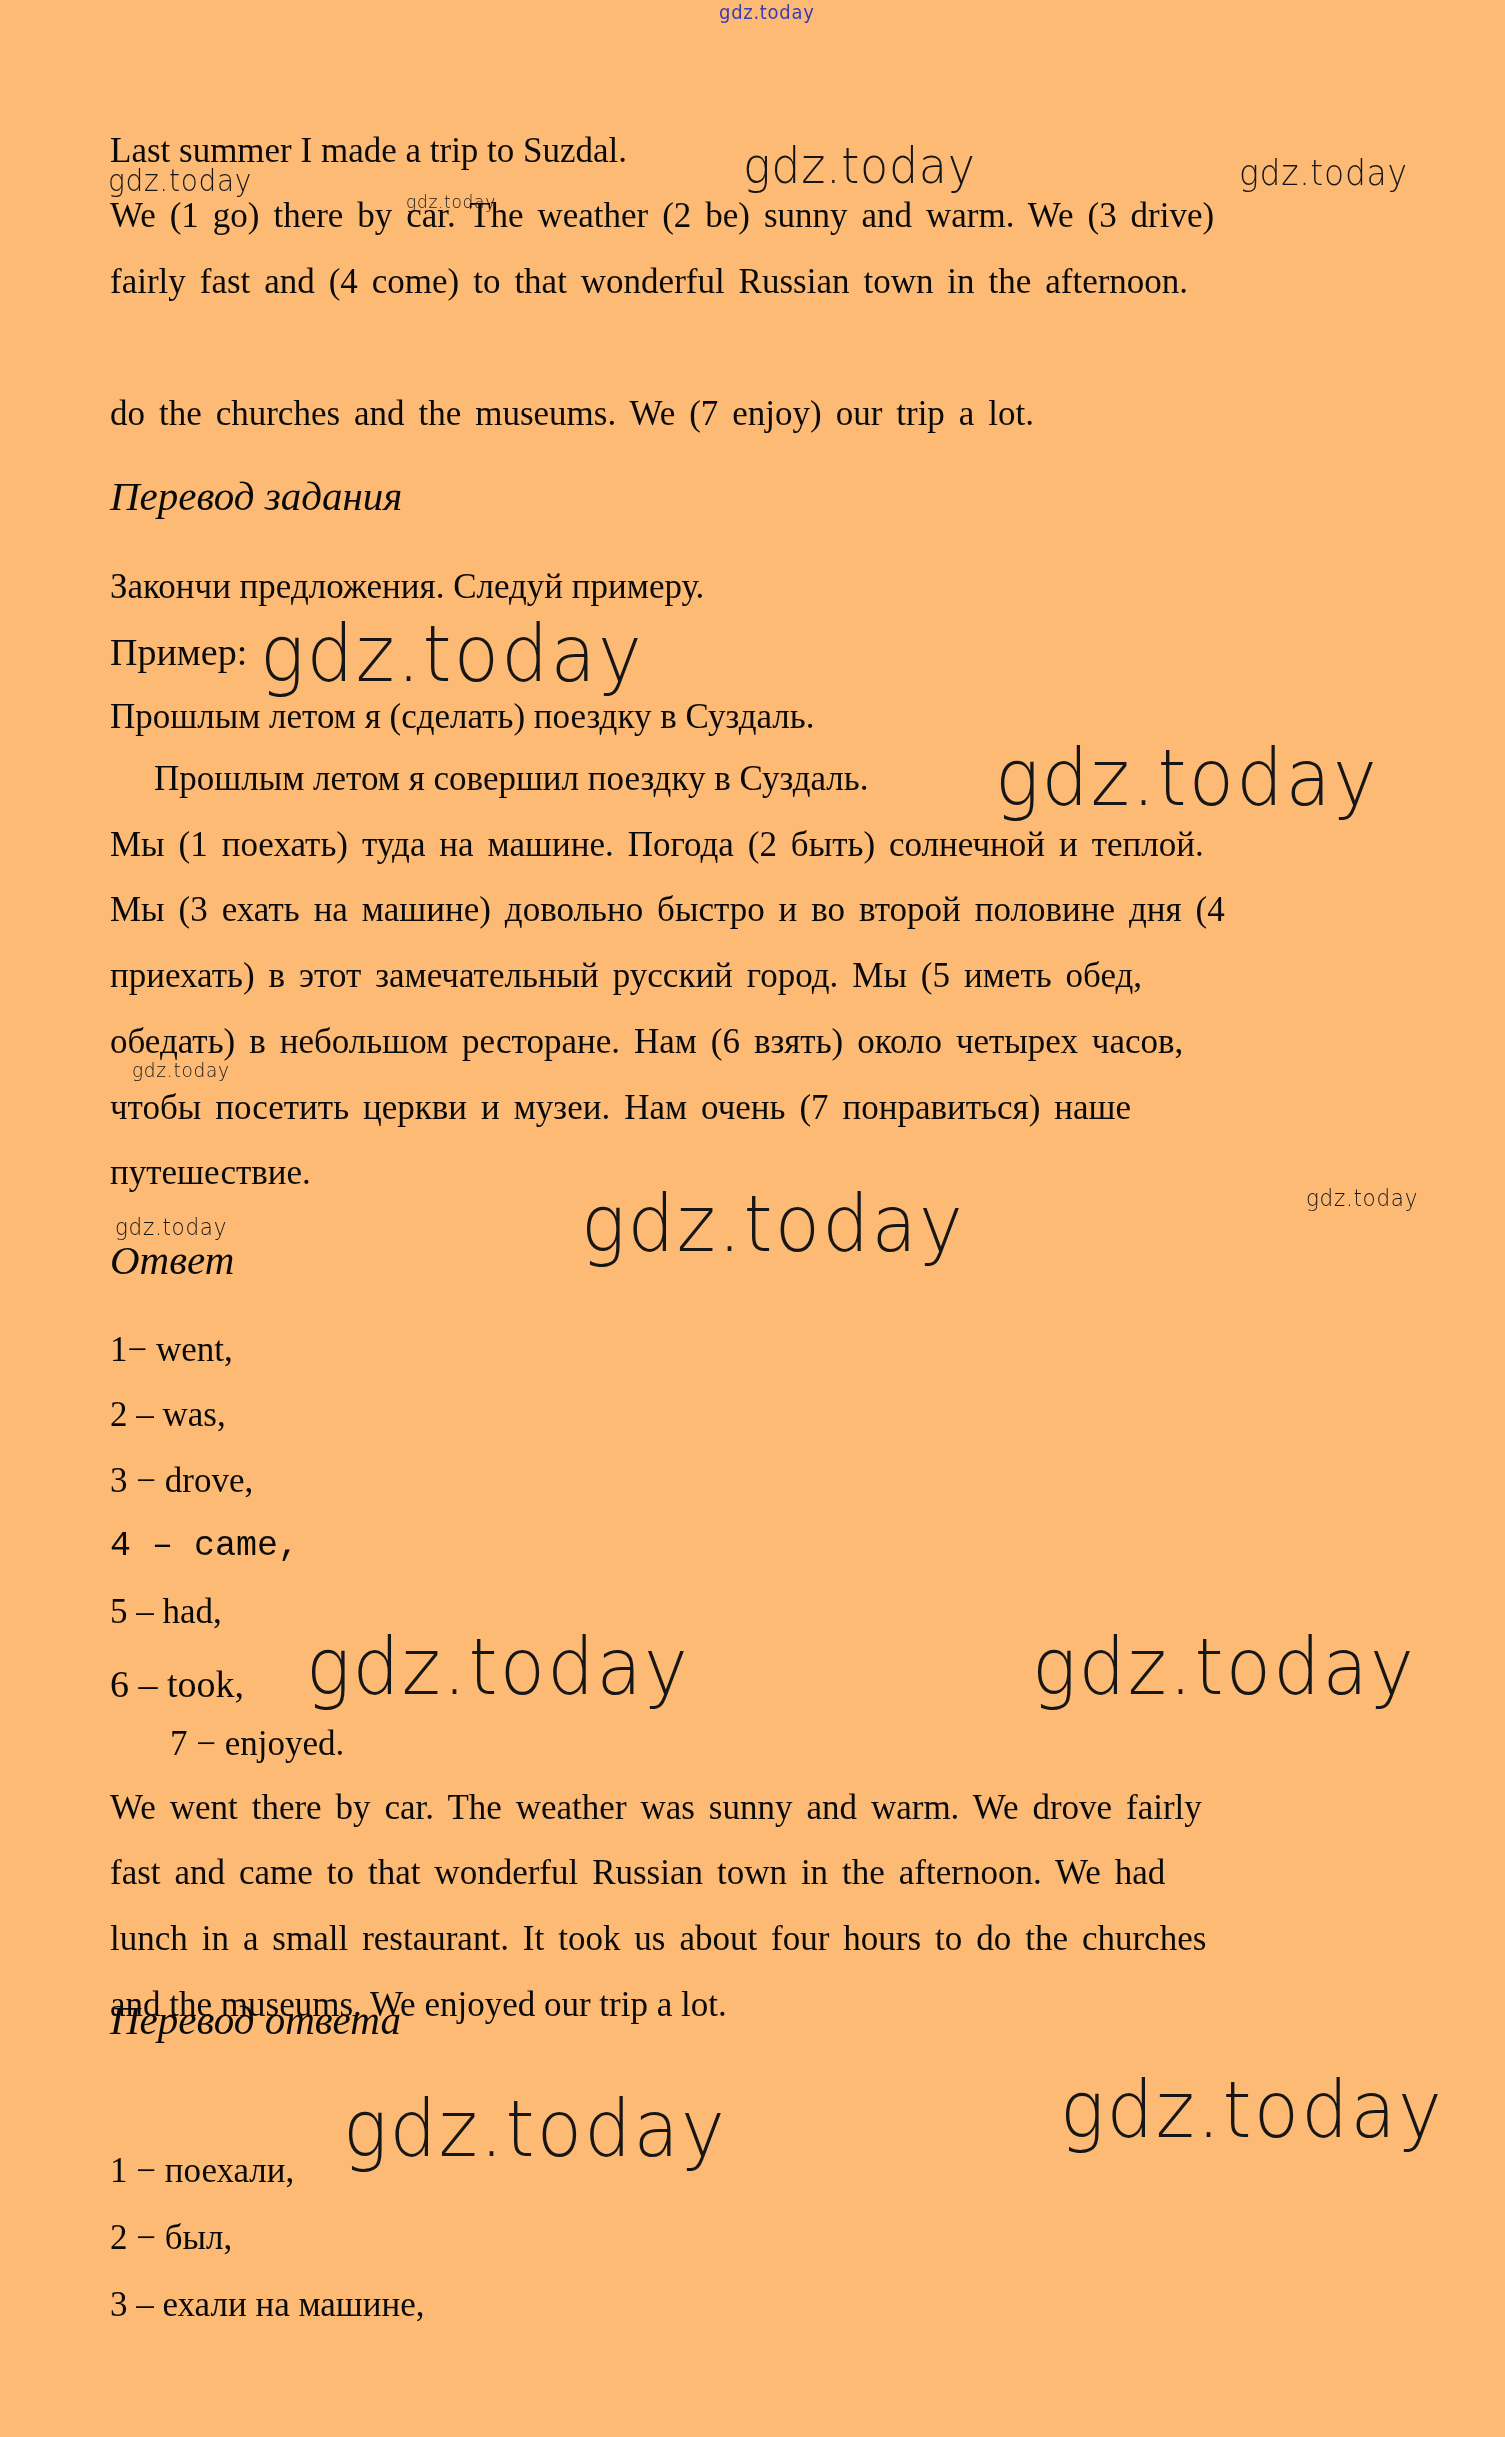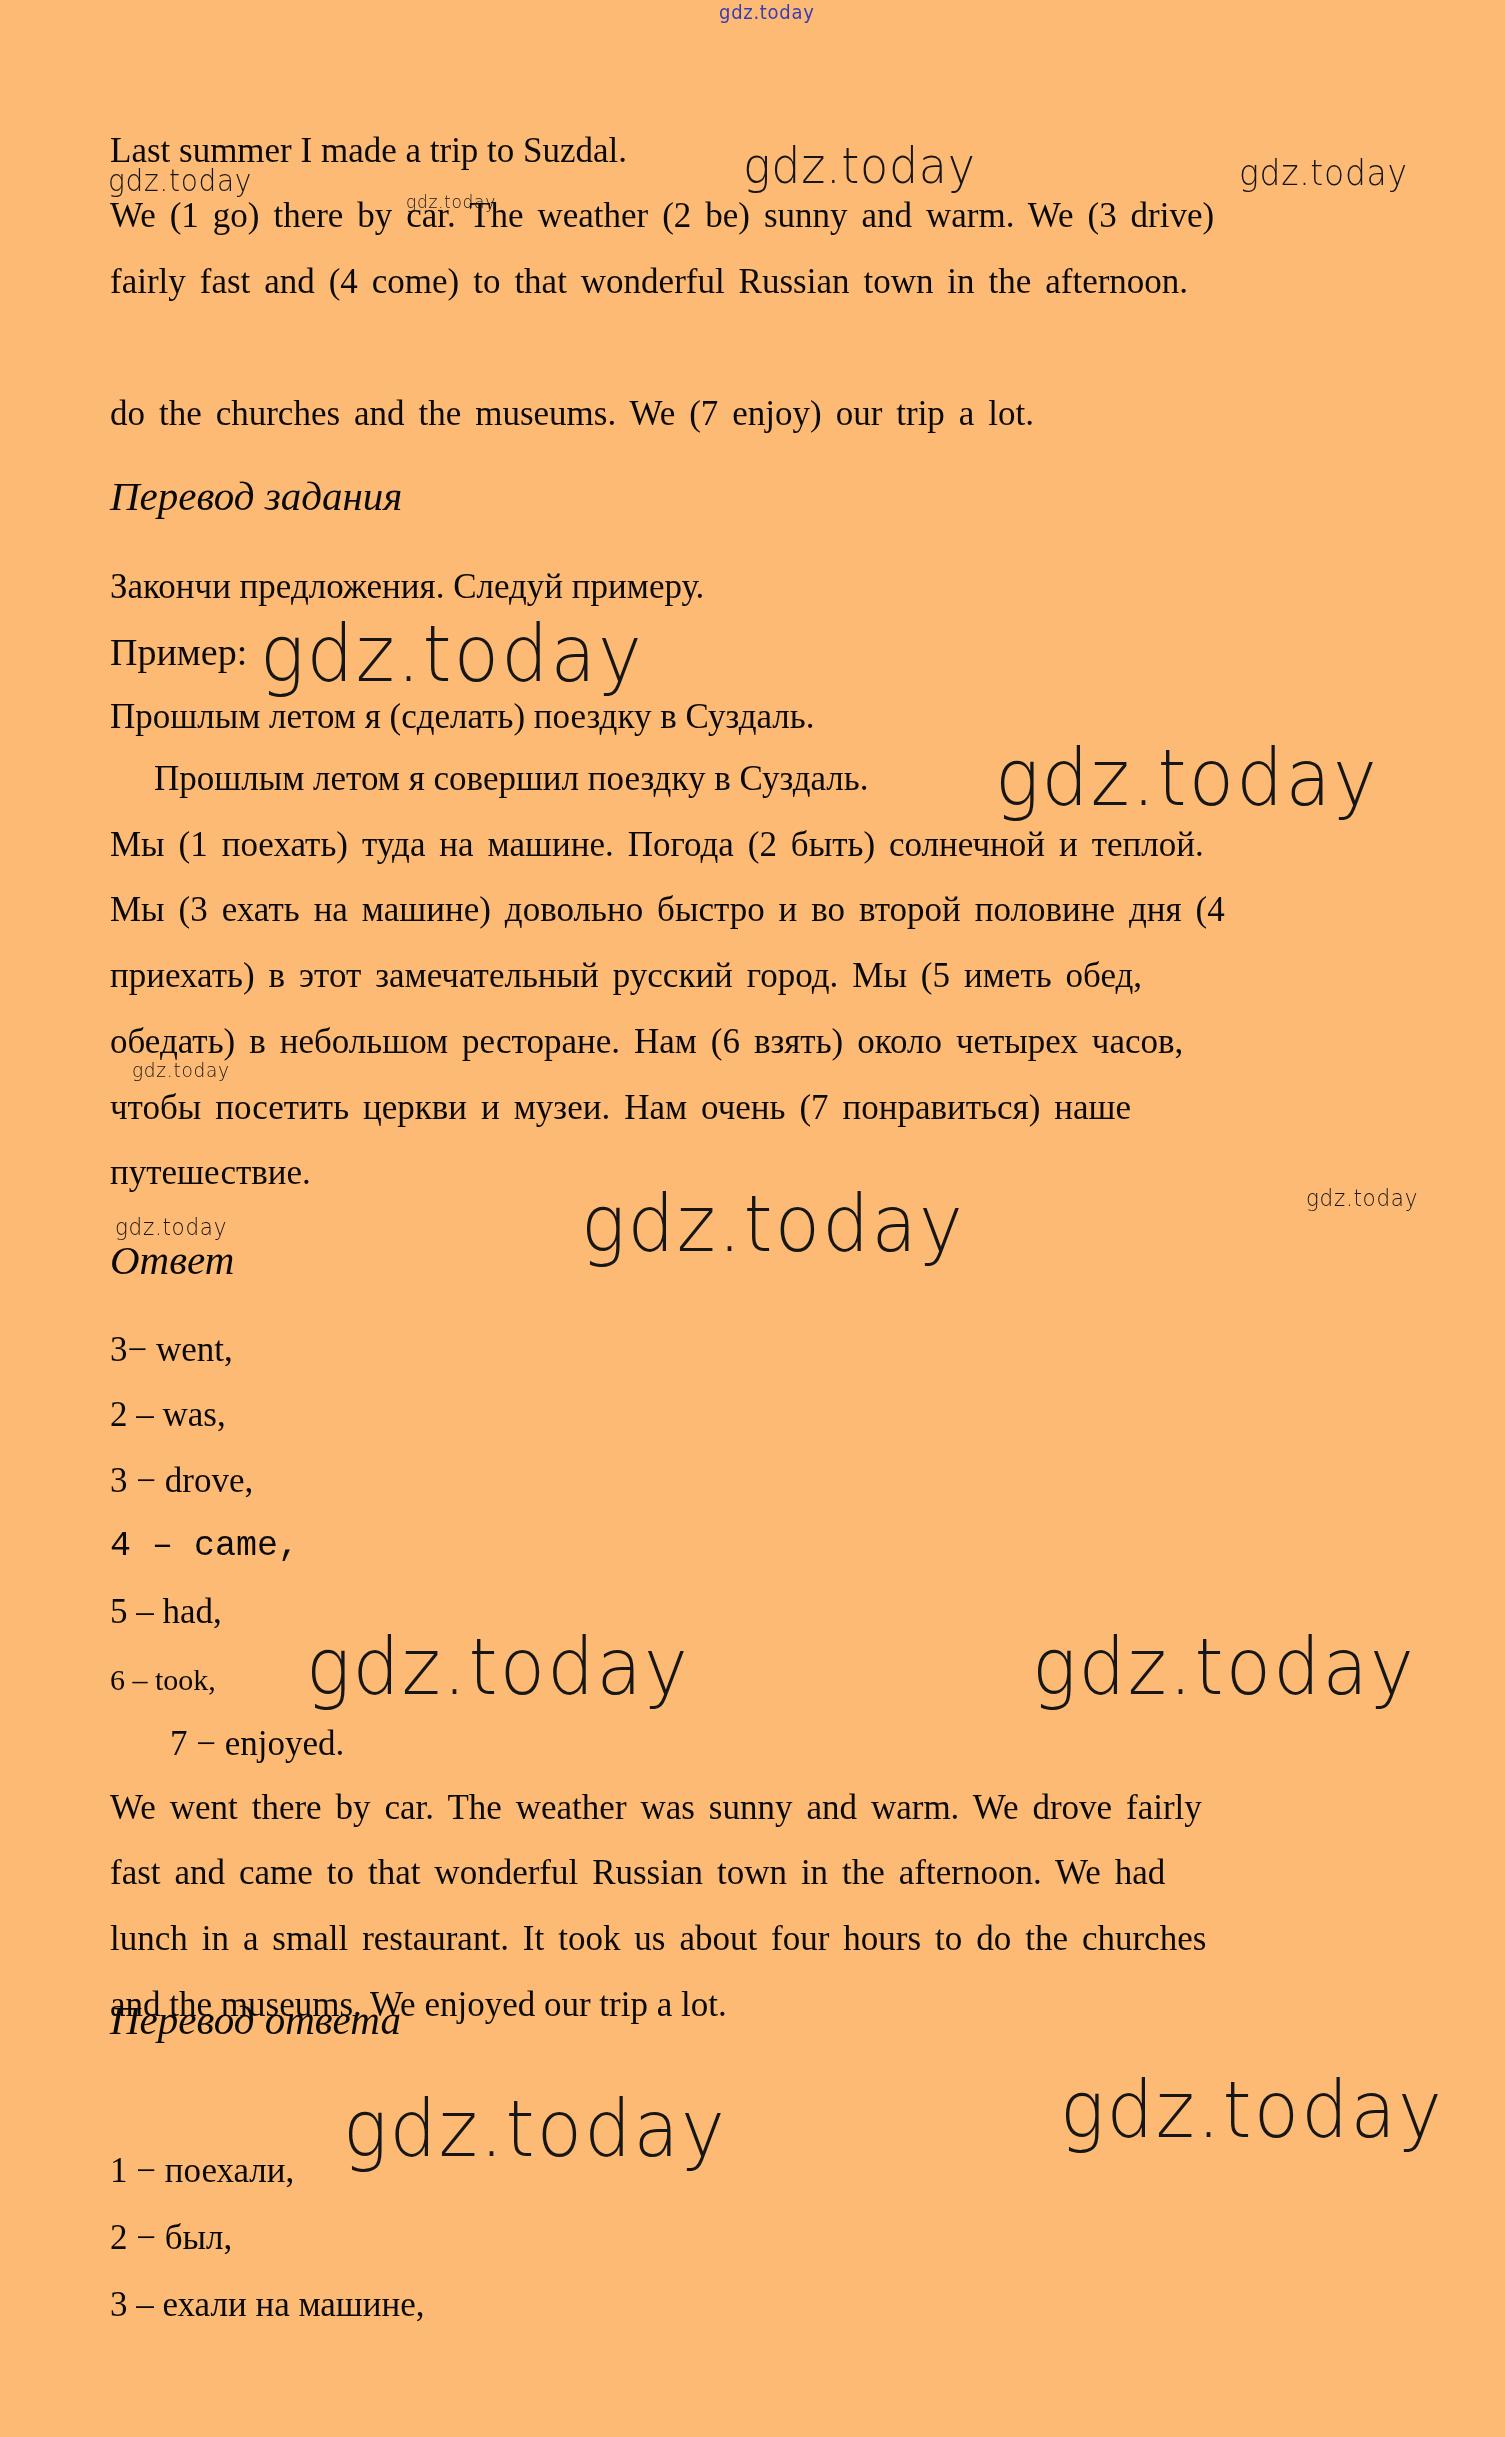--- a/index.html
+++ b/index.html
@@ -5,21 +5,21 @@
   html,body{margin:0;padding:0;background:#ffffff;}
   .page{position:relative;width:1505px;height:2438px;background:#fdba74;overflow:hidden;
         font-family:"Liberation Serif",serif;color:#0a0a0a;}
   
   .t{position:absolute;white-space:nowrap;line-height:1.12;color:#0a0a0a;
      font-family:"Liberation Serif",serif;}
   .b{font-size:35px;}
   .b.js{word-spacing:5.2px;}
   .it{font-style:italic;font-size:41px;}
   .lbl{font-size:38px;}
-  .sm{font-size:30px;}
+  .sm{font-size:38px;}
   
   .wm{position:absolute;white-space:nowrap;font-family:"DejaVu Sans","Liberation Sans",sans-serif;
       font-weight:200;color:#161616;letter-spacing:0.7px;line-height:1;
       transform:scaleY(1.07);transform-origin:left top;}
   .wm.big{font-size:74px;letter-spacing:2.2px;}
   .wm.med{font-size:46px;}
   .wm.med2{font-size:33px;}
   .wm.small{font-size:28px;}
   .wm.tiny{font-size:17px;}
   .wm.tiny2{font-size:18.6px;}
@@ -60,21 +60,21 @@
 
   <div class="t b js" style="left:110px;top:825px;">Мы (1 поехать) туда на машине. Погода (2 быть) солнечной и теплой.</div>
   <div class="t b js" style="left:110px;top:890px;">Мы (3 ехать на машине) довольно быстро и во второй половине дня (4</div>
   <div class="t b js" style="left:110px;top:956px;">приехать) в этот замечательный русский город. Мы (5 иметь обед,</div>
   <div class="t b js" style="left:110px;top:1022px;">обедать) в небольшом ресторане. Нам (6 взять) около четырех часов,</div>
   <div class="t b js" style="left:110px;top:1088px;">чтобы посетить церкви и музеи. Нам очень (7 понравиться) наше</div>
   <div class="t b" style="left:110px;top:1153px;">путешествие.</div>
 
   <div class="t it" style="left:110px;top:1238px;">Ответ</div>
 
-  <div class="t b" style="left:110px;top:1330px;">3− went,</div>
+  <div class="t b" style="left:110px;top:1330px;">1− went,</div>
   <div class="t b" style="left:110px;top:1395px;">2 – was,</div>
   <div class="t b" style="left:110px;top:1461px;">3 − drove,</div>
   <div class="t b" style="left:110px;top:1527px;font-family:Liberation Mono, monospace;">4 – came,</div>
   <div class="t b" style="left:110px;top:1592px;">5 – had,</div>
   <div class="t sm" style="left:110px;top:1663px;">6 – took,</div>
   <div class="t b" style="left:126px;top:1724px;margin-left:44px;">7 − enjoyed.</div>
 
   <div class="t b js" style="left:110px;top:1788px;">We went there by car. The weather was sunny and warm. We drove fairly</div>
   <div class="t b js" style="left:110px;top:1919px;">lunch in a small restaurant. It took us about four hours to do the churches</div>
   <div class="t b js" style="left:110px;top:1853px;">fast and came to that wonderful Russian town in the afternoon. We had</div>

